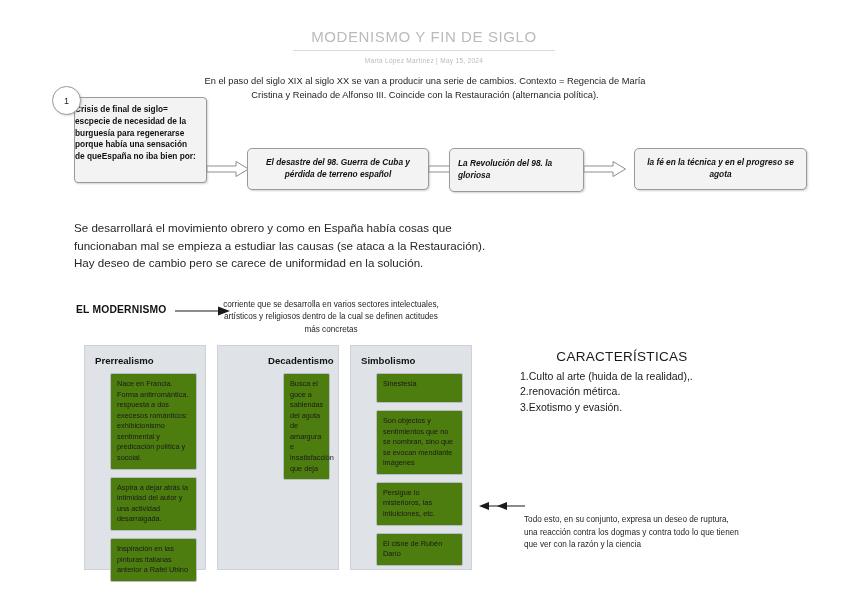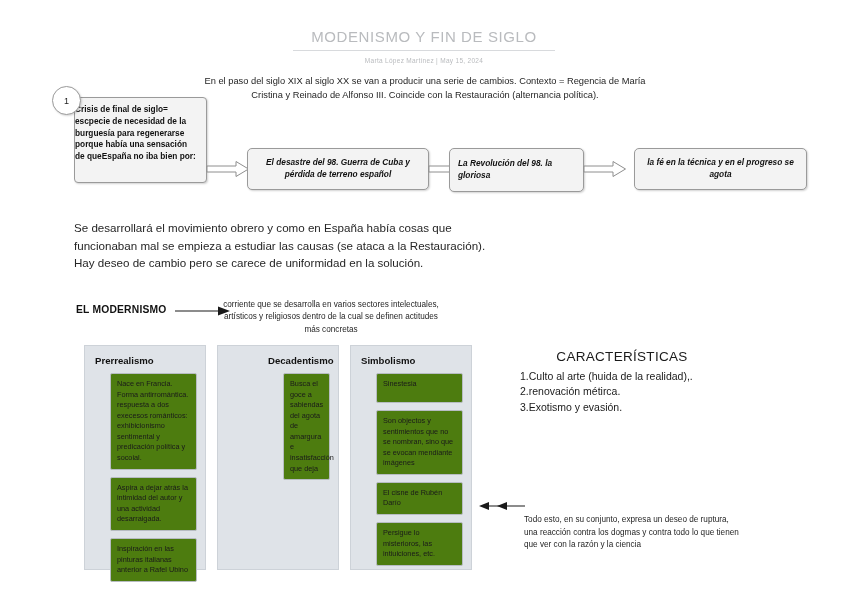--- a/index.html
+++ b/index.html
@@ -305,22 +305,22 @@
 
 <div class="panel p2">
   <div class="panel-title">Decadentismo</div>
   <div class="card">Busca el goce a sabiendas del agota de amargura e insatisfacción que deja</div>
 </div>
 
 <div class="panel p3">
   <div class="panel-title">Simbolismo</div>
   <div class="card tall-pad">Sinestesia</div>
   <div class="card">Son objectos y sentimientos que no se nombran, sino que se evocan mendiante imágenes</div>
+  <div class="card">Persigue lo misterioros, las intiuiciones, etc.</div>
   <div class="card tall-pad">El cisne de Rubén Darío</div>
-  <div class="card">Persigue lo misterioros, las intiuiciones, etc.</div>
 </div>
 
 <div class="carac-title">CARACTERÍSTICAS</div>
 <div class="carac-list">
   <div>1.Culto al arte (huida de la realidad),.</div>
   <div>2.renovación métirca.</div>
   <div>3.Exotismo y evasión.</div>
 </div>
 
 <svg class="note-arrow" viewBox="0 0 48 12">

